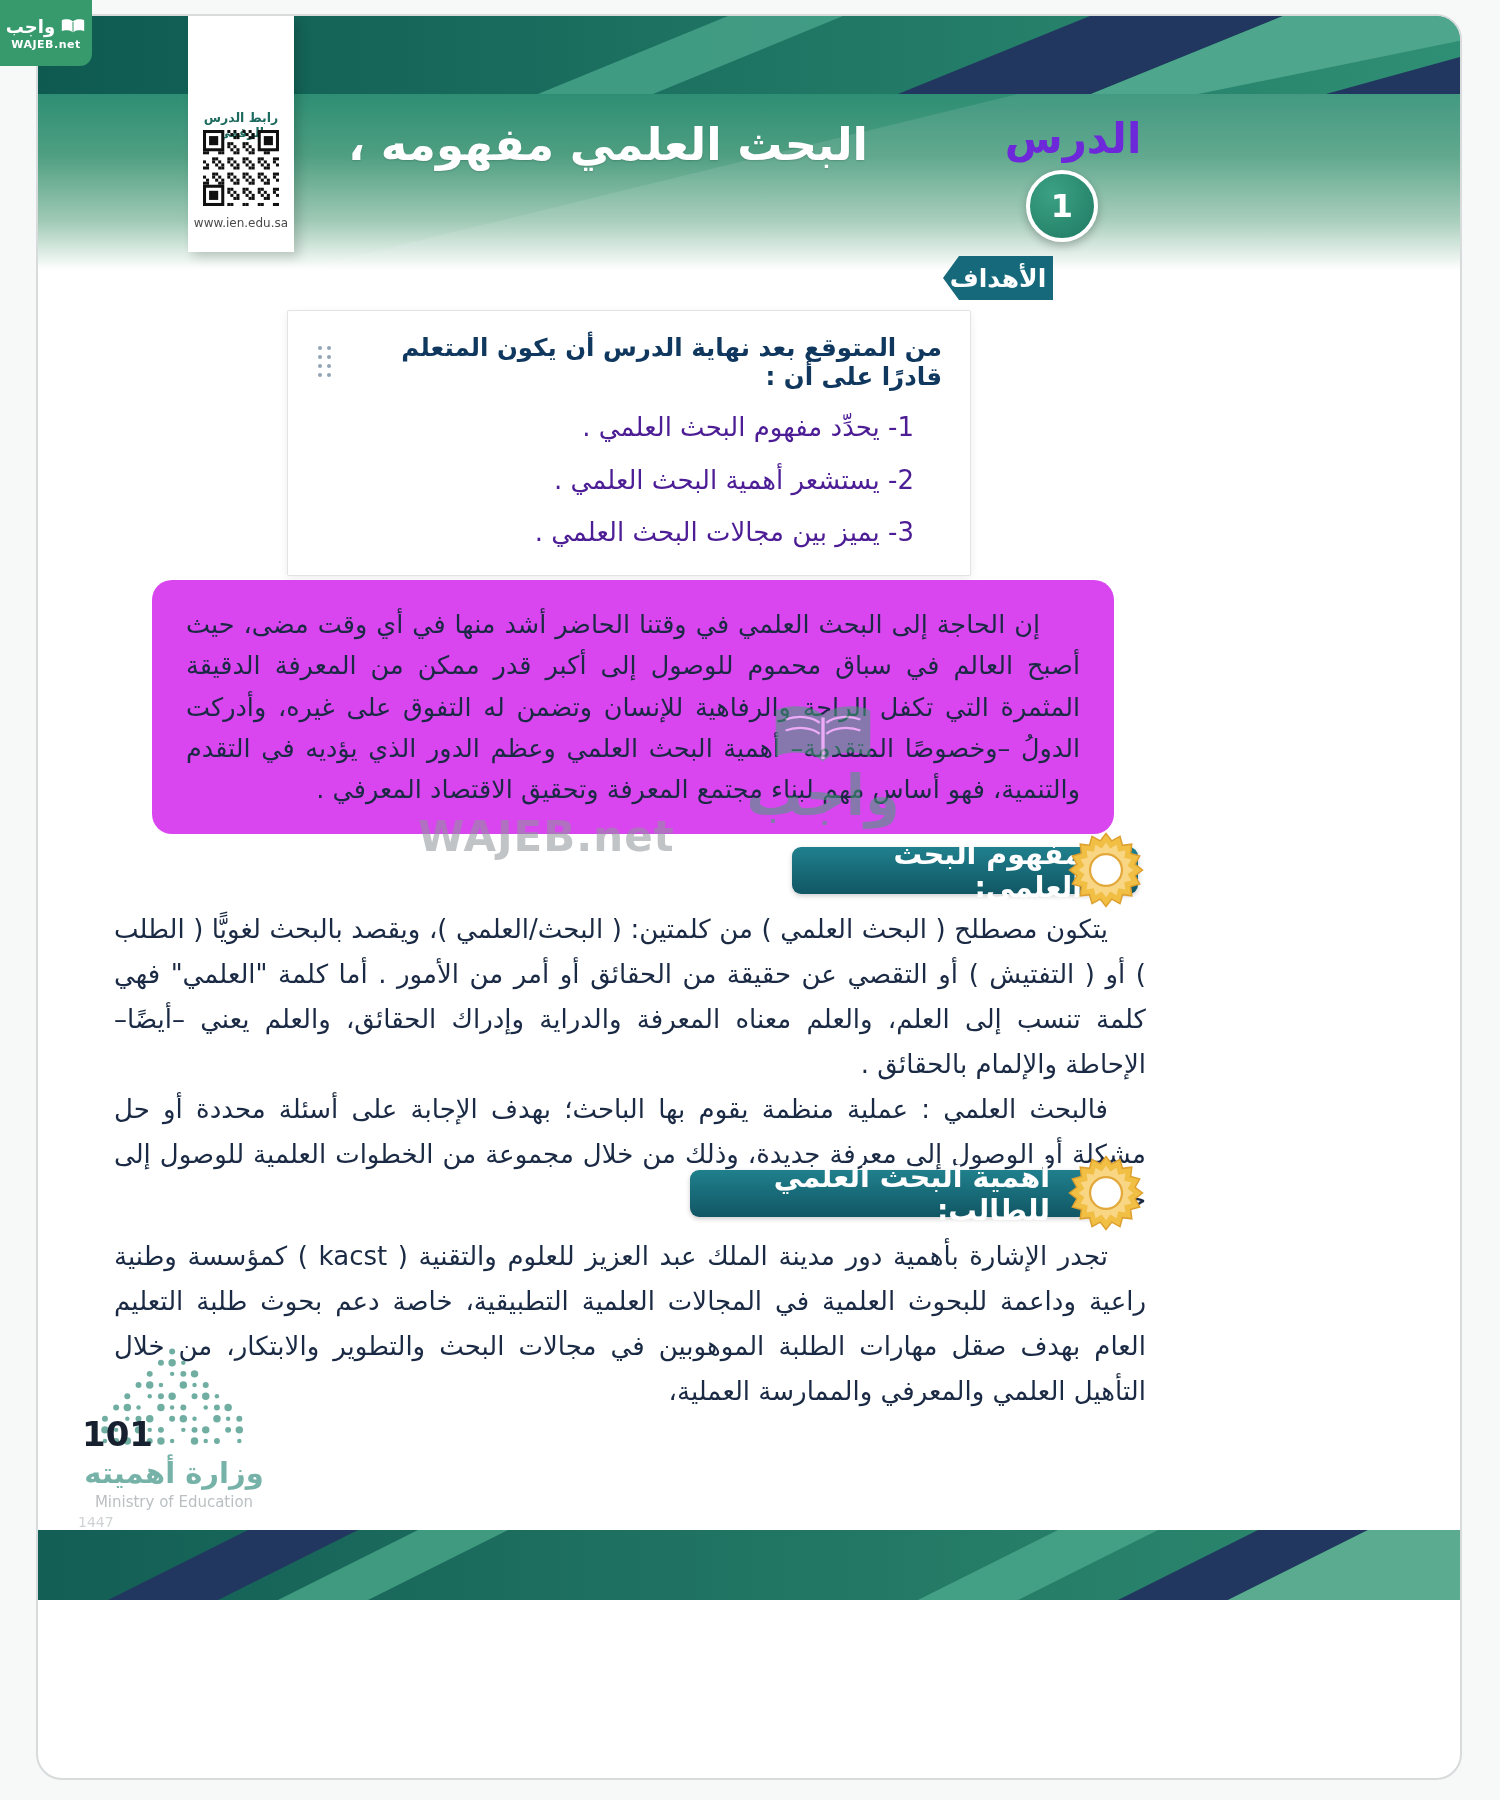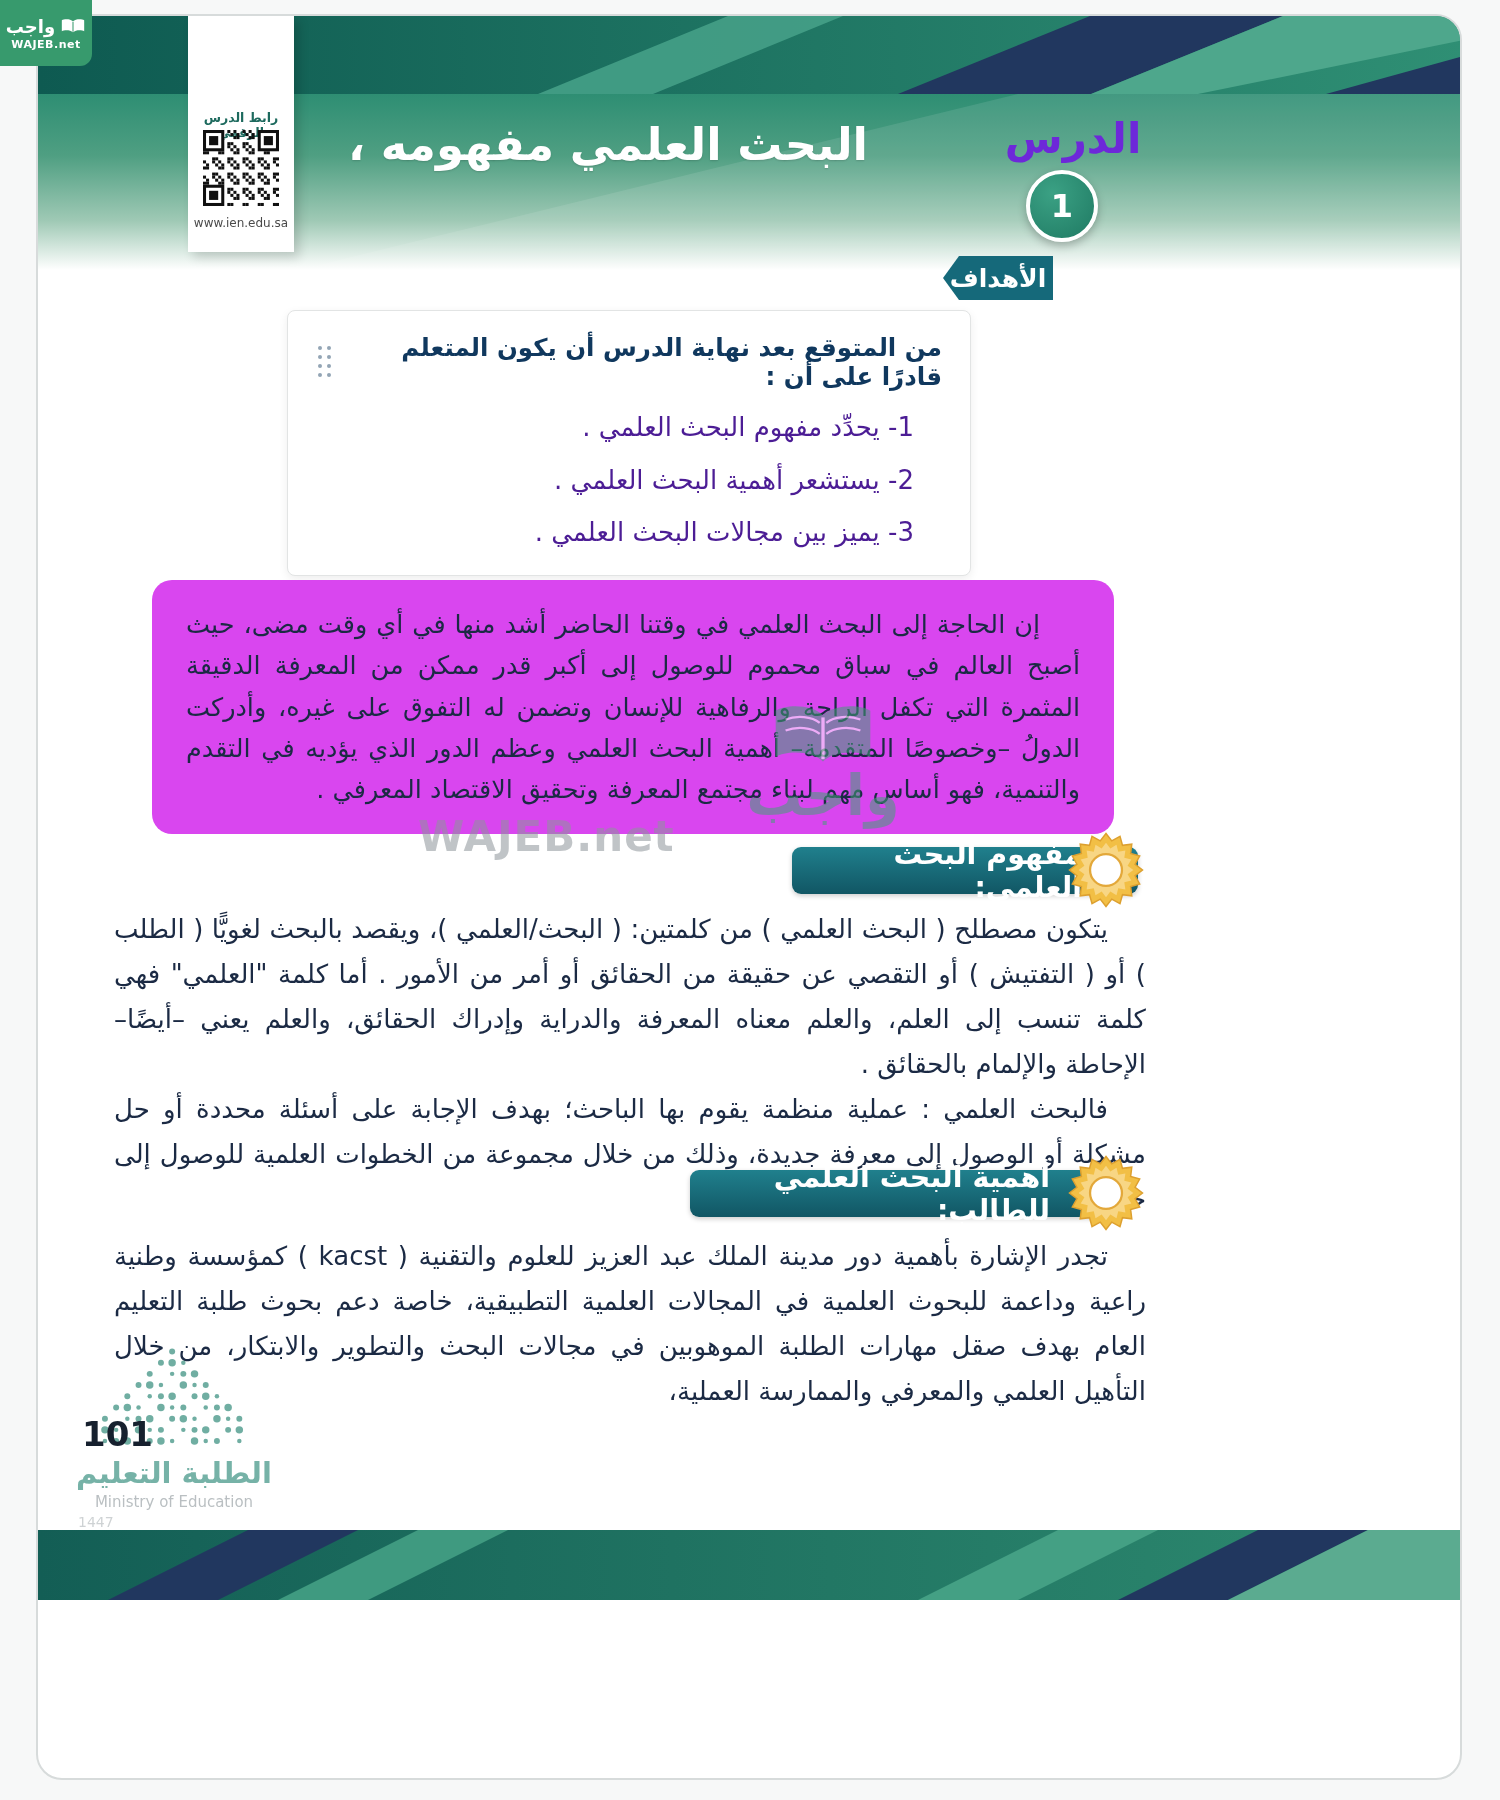--- a/index.html
+++ b/index.html
@@ -37,21 +37,21 @@
   .corner-logo{position:absolute;left:0;top:0;width:92px;height:66px;background:#379a6d;
      border-radius:0 0 12px 0;z-index:10;display:flex;flex-direction:column;align-items:center;
      justify-content:center;color:#fff;gap:1px;}
   .corner-row{display:flex;align-items:center;gap:5px;direction:rtl;}
   .corner-ar{font-size:18px;font-weight:700;}
   .corner-net{font-size:11px;font-weight:700;letter-spacing:.5px;}
   .corner-book{width:26px;height:16px;}
 
   
   .obj-card{left:249px;top:294px;width:684px;min-height:234px;background:#fff;
-     border:1px solid #e2e4e4;border-radius:8px;box-shadow:0 3px 10px rgba(0,0,0,.07);
+     border:1px solid #e2e4e4;border-radius:2px;box-shadow:0 3px 10px rgba(0,0,0,.07);
      padding:22px 28px 16px;direction:rtl;box-sizing:border-box;}
   .obj-intro{display:flex;align-items:center;gap:14px;color:#10385e;font-weight:700;font-size:24.5px;}
   .dots-icon{display:grid;grid-template-columns:repeat(2,6px);grid-auto-rows:6px;gap:3px;flex:0 0 auto;}
   .dots-icon i{width:4.5px;height:4.5px;border-radius:50%;background:#93a5b5;display:block;}
   .obj-items{margin-top:10px;padding-right:28px;}
   .obj-item{font-size:26px;color:#4c1d95;line-height:2.02;direction:rtl;}
 
   
   .intro-box{left:114px;top:564px;width:962px;background:#d946ef;border-radius:20px;
      padding:24px 34px;box-sizing:border-box;direction:rtl;text-align:justify;font-size:25.5px;
@@ -407,21 +407,21 @@
           <circle cx="38" cy="104" r="3.2" fill="#4d9a8c"></circle>
           <circle cx="50" cy="104" r="4.0" fill="#4d9a8c"></circle>
           <circle cx="74" cy="104" r="3.2" fill="#4d9a8c"></circle>
           <circle cx="86" cy="104" r="4.0" fill="#4d9a8c"></circle>
           <circle cx="98" cy="104" r="2.4" fill="#4d9a8c"></circle>
           <circle cx="122" cy="104" r="4.0" fill="#4d9a8c"></circle>
           <circle cx="134" cy="104" r="2.4" fill="#4d9a8c"></circle>
           <circle cx="146" cy="104" r="3.2" fill="#4d9a8c"></circle>
           <circle cx="170" cy="104" r="2.4" fill="#4d9a8c"></circle>
         </svg>
-      <div class="moe-ar">الطلبة التعليم</div>
+      <div class="moe-ar">وزارة أهميته</div>
       <div class="moe-en">Ministry of Education</div>
       <div class="moe-yr">1447</div>
     </div>
 
     <svg class="abs band-bottom" viewBox="0 0 1426 70" preserveAspectRatio="none">
       <defs>
         <linearGradient id="gBot" x1="0" y1="0" x2="1" y2="0">
           <stop offset="0" stop-color="#135e55"></stop>
             <stop offset="1" stop-color="#2e8b70"></stop>
         </linearGradient>

